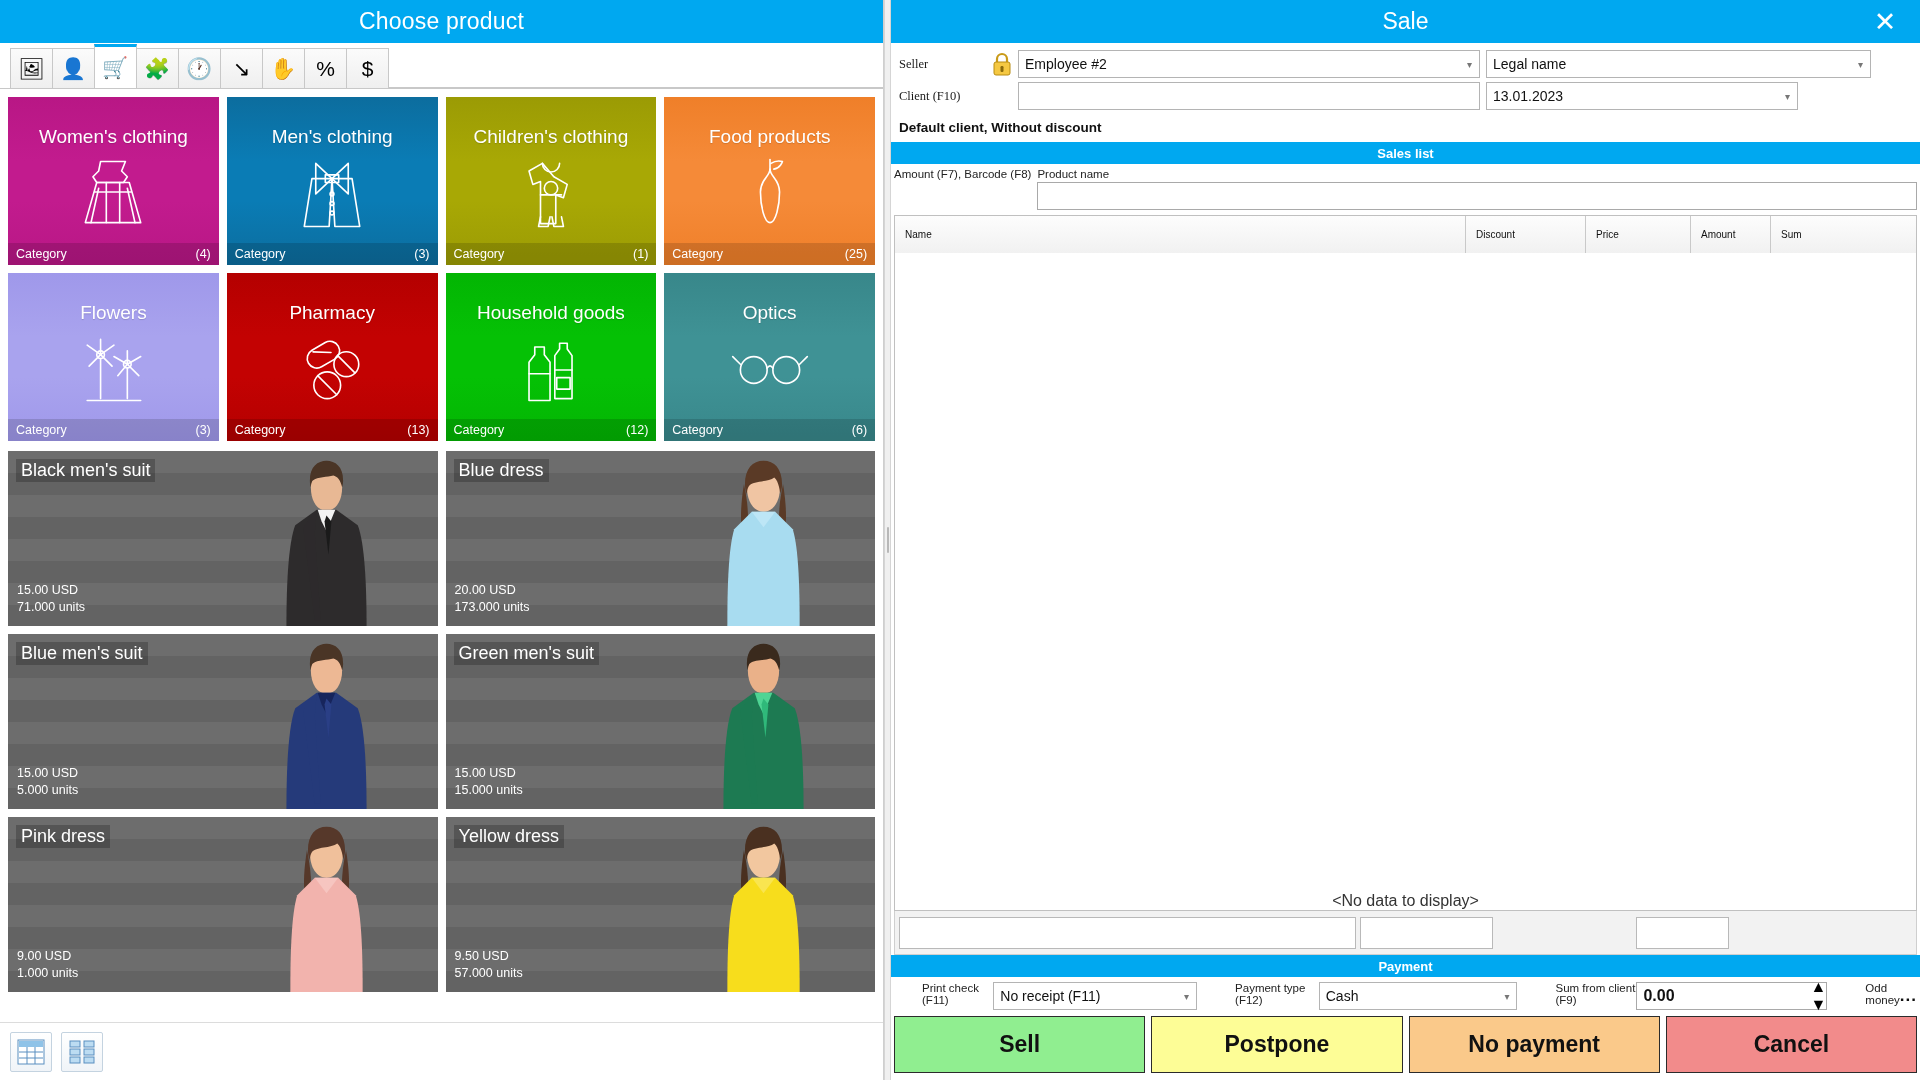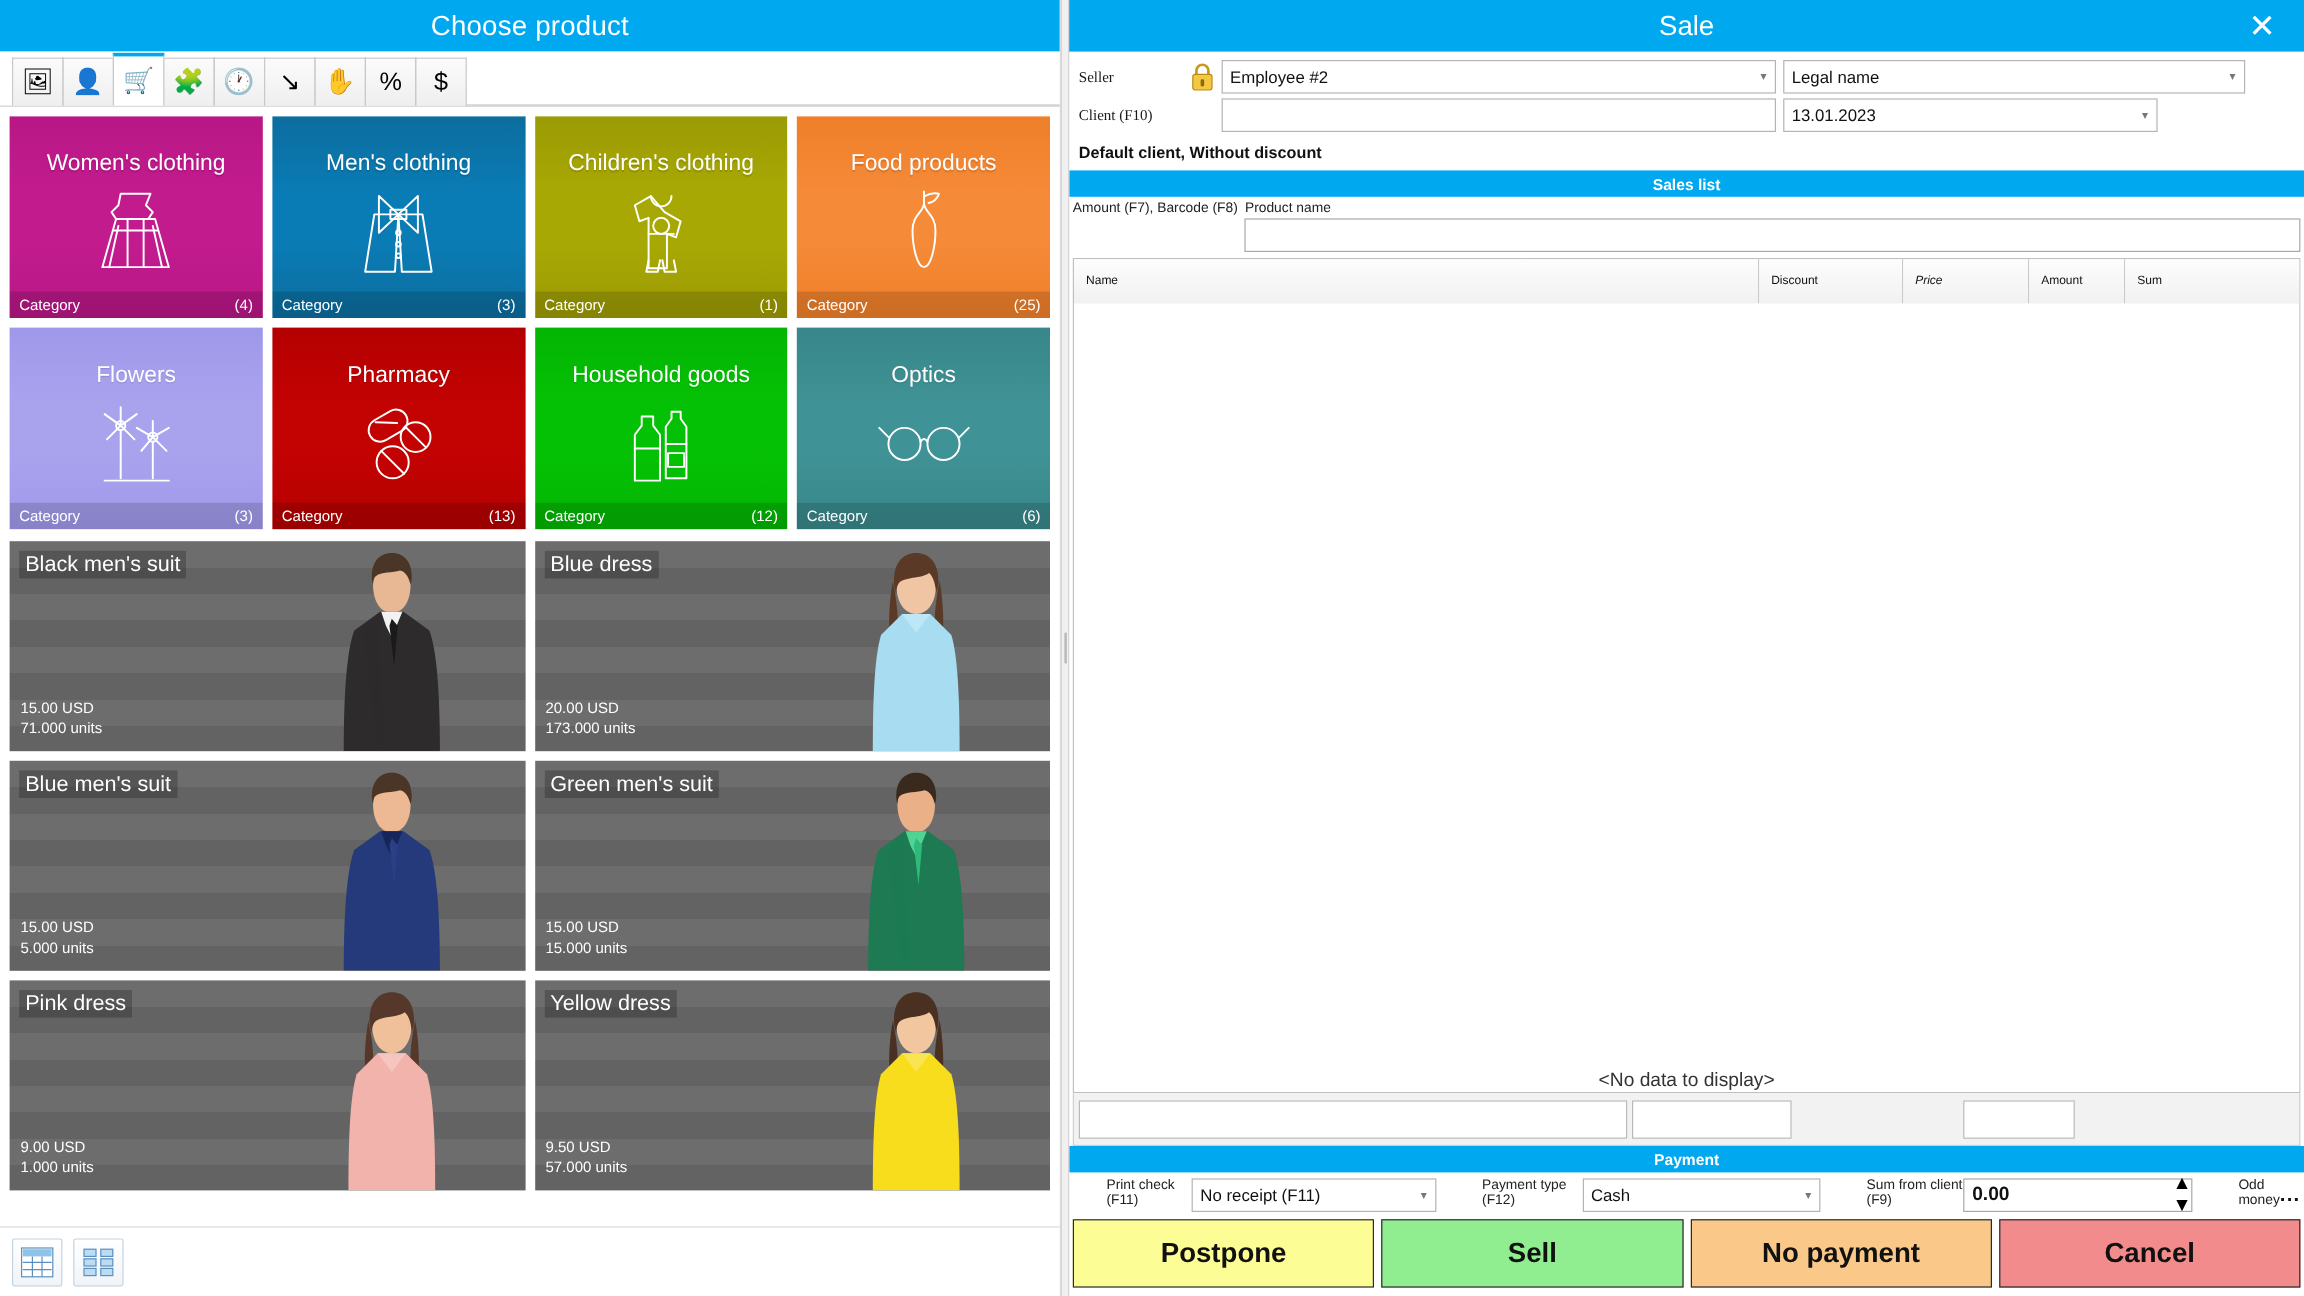--- a/index.html
+++ b/index.html
@@ -219,21 +219,21 @@
     margin: 2px 3px 0 3px; border: 1px solid #c0c0c0;
   }
   .grid-head { display: flex; height: 37px; background: #f4f4f4; }
   .gh {
     border-right: 1px solid #c9c9c9; font-size: 10px; color: #111;
     display: flex; align-items: center; padding-left: 10px;
     background: linear-gradient(#fdfdfd, #f1f1f1);
   }
   .gh.name { flex: 1; }
   .gh.discount { width: 120px; }
-  .gh.price { width: 105px; font-style: italic; }
+  .gh.price { width: 105px; }
   .gh.amount { width: 80px; }
   .gh.sum { width: 145px; border-right: none; }
   .grid-body {
     flex: 1; background: #ffffff;
     display: flex; align-items: flex-end; justify-content: center;
   }
   .nodata { font-size: 16px; color: #333; }
 
   
   .totals {
@@ -662,19 +662,19 @@
           <span class="arrows">▲<br>▼</span>
         </div>
       </div>
       <div class="pf">
         <span class="small-lbl">Odd money</span>
         <span class="odd-money">...</span>
       </div>
     </div>
 
     <div class="pay-buttons" id="pay-buttons">
+        <div class="pbtn sell" style="background: rgb(144, 238, 144);">Sell</div>
         <div class="pbtn postpone" style="background: rgb(253, 253, 150);">Postpone</div>
-        <div class="pbtn sell" style="background: rgb(144, 238, 144);">Sell</div>
         <div class="pbtn nopay" style="background: rgb(250, 201, 138);">No payment</div>
         <div class="pbtn cancel" style="background: rgb(242, 139, 139);">Cancel</div>
       </div>
   </section>
 </div>
 
 </body></html>

